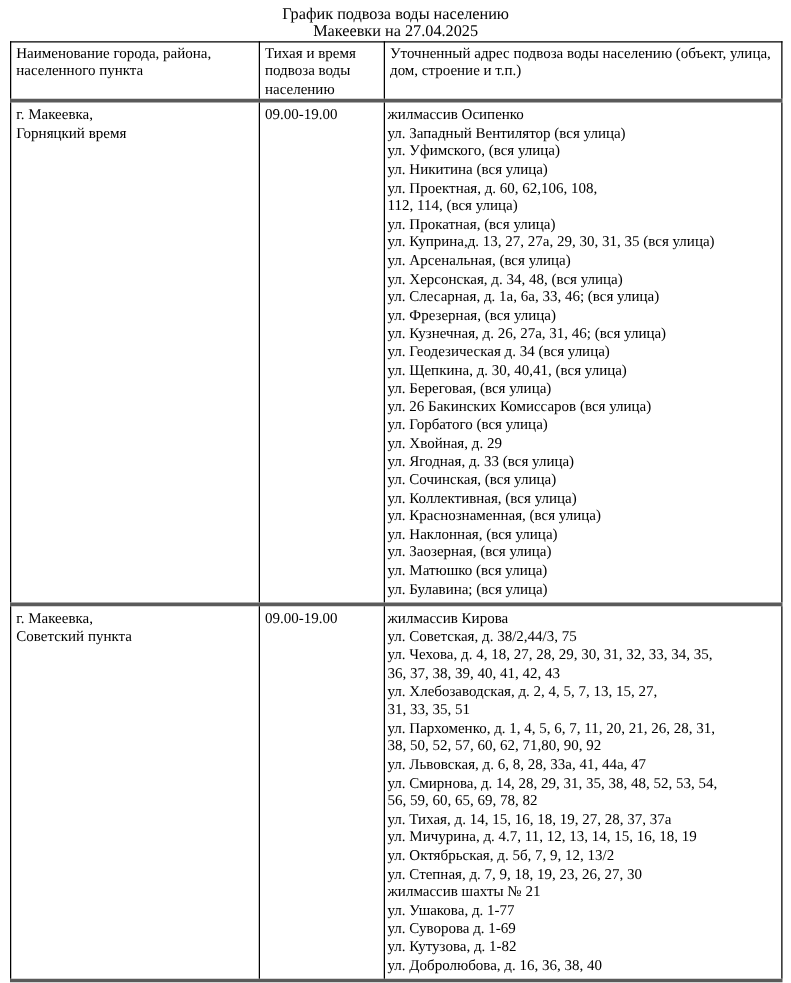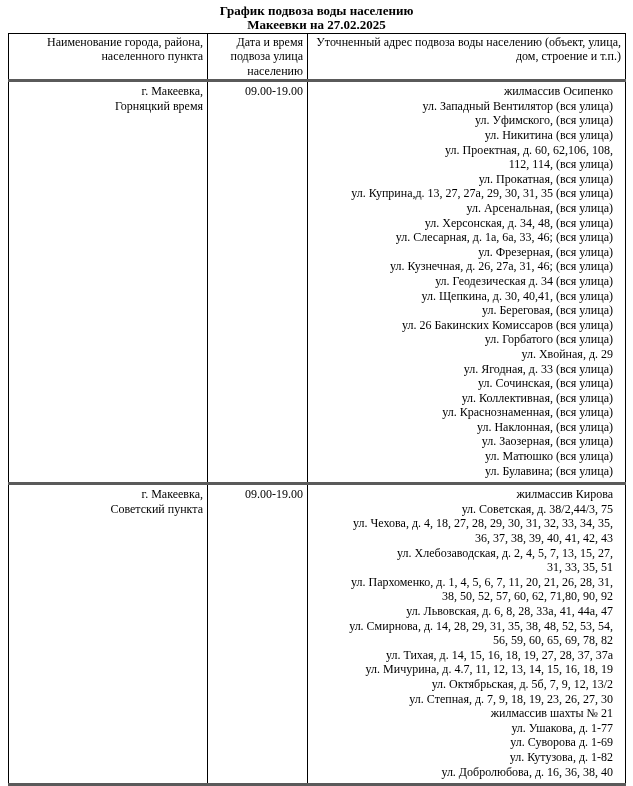--- a/index.html
+++ b/index.html
@@ -15,37 +15,37 @@
   }
   .page {
     width: 633px;
     height: 786px;
     box-sizing: border-box;
     padding: 4px 8px 0 8px;
     overflow: hidden;
   }
   .doc-title {
     text-align: center;
-    font-weight: bold;
+    font-weight: normal;
     font-size: 13px;
     line-height: 14px;
   }
   table.schedule {
     border-collapse: collapse;
     table-layout: fixed;
     width: 617px;
     margin-top: 1px;
   }
   col.c1 { width: 199px; }
   col.c2 { width: 100px; }
   col.c3 { width: 318px; }
   th, td {
     border: 1px solid #000000;
     vertical-align: top;
-    text-align: right;
+    text-align: left;
     font-size: 12px;
     line-height: 14.6px;
     padding: 2px 4px 4px 4px;
     font-weight: normal;
     word-wrap: break-word;
   }
   thead th {
     border-bottom: 3px solid #5a5a5a;
     padding-top: 1px;
     padding-bottom: 1px;
@@ -59,33 +59,33 @@
   }
   td.addresses-cell { padding-left: 2px; padding-right: 12px; margin-top: 14px; }
 </style>
 </head>
 <body>
 
 <div class="page">
 
   <div class="doc-title">
     <div>График подвоза воды населению</div>
-    <div>Макеевки на 27.02.2025</div>
+    <div>Макеевки на 27.04.2025</div>
   </div>
 
   <table class="schedule">
     <colgroup>
       <col class="c1">
         <col class="c2">
         <col class="c3">
     </colgroup>
     <thead>
       <tr>
         <th>Наименование города, района, населенного пункта</th>
-        <th>Дата и время подвоза улица населению</th>
+        <th>Тихая и время подвоза воды населению</th>
         <th>Уточненный адрес подвоза воды населению (объект, улица, дом, строение и т.п.)</th>
       </tr>
     </thead>
     <tbody>
       <tr>
         <td>
           <span class="loc-line">г. Макеевка,</span>
           <span class="loc-line">Горняцкий время</span>
         </td>
         <td>09.00-19.00</td>

